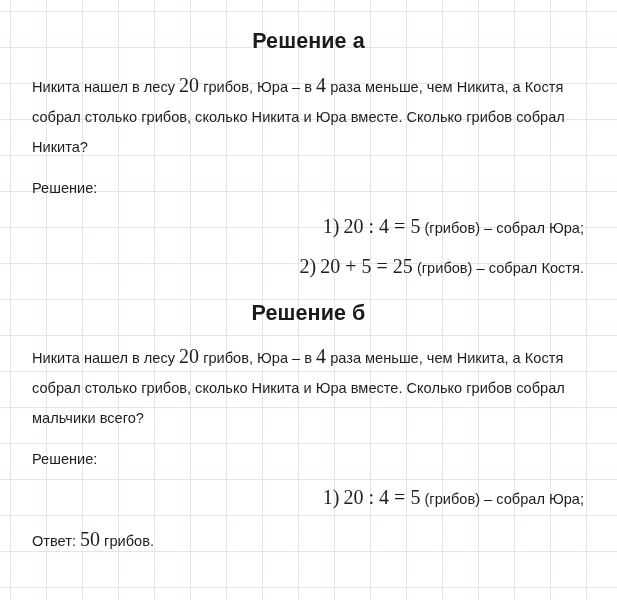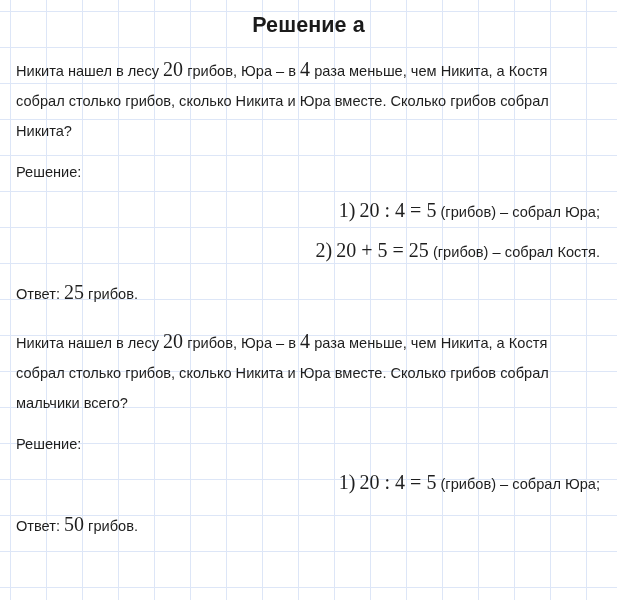--- a/index.html
+++ b/index.html
@@ -30,21 +30,21 @@
     pointer-events: none;
     z-index: 0;
   }
 
   #page {
     position: relative;
     z-index: 1;
     width: 617px;
     height: 596px;
     box-sizing: border-box;
-    padding: 0;
+    padding: 16px;
   }
 
   .section-title {
     text-align: center;
     font-family: "Liberation Sans", sans-serif;
     font-size: 21.5px;
     font-weight: bold;
     color: #1b1b1b;
     letter-spacing: 0.1px;
     line-height: 1;
@@ -102,25 +102,25 @@
       <span>собрал Никита?</span>
     </div>
 
     <div class="para block-label">Решение:</div>
 
     <ul class="solution-steps">
       <li><span class="num">1)</span> <span class="num">20 : 4 = 5</span> (грибов) – собрал Юра;</li>
       <li><span class="num">2)</span> <span class="num">20 + 5 = 25</span> (грибов) – собрал Костя.</li>
     </ul>
 
-    <div class="para line-answer">Ответ: <span class="num">25</span> грибов.</div>
   </div>
 
   <div>
 
+    <div id="title-b" class="section-title">Решение б</div>
 
     <div class="para block-problem">
       <span>Никита нашел в лесу <span class="num">20</span> грибов, Юра – в <span class="num">4</span> раза меньше, чем Никита, а Костя</span>
       <span>собрал столько грибов, сколько Никита и Юра вместе. Сколько грибов</span>
       <span>собрал мальчики всего?</span>
     </div>
 
     <div class="para block-label">Решение:</div>
 
     <ul class="solution-steps">

